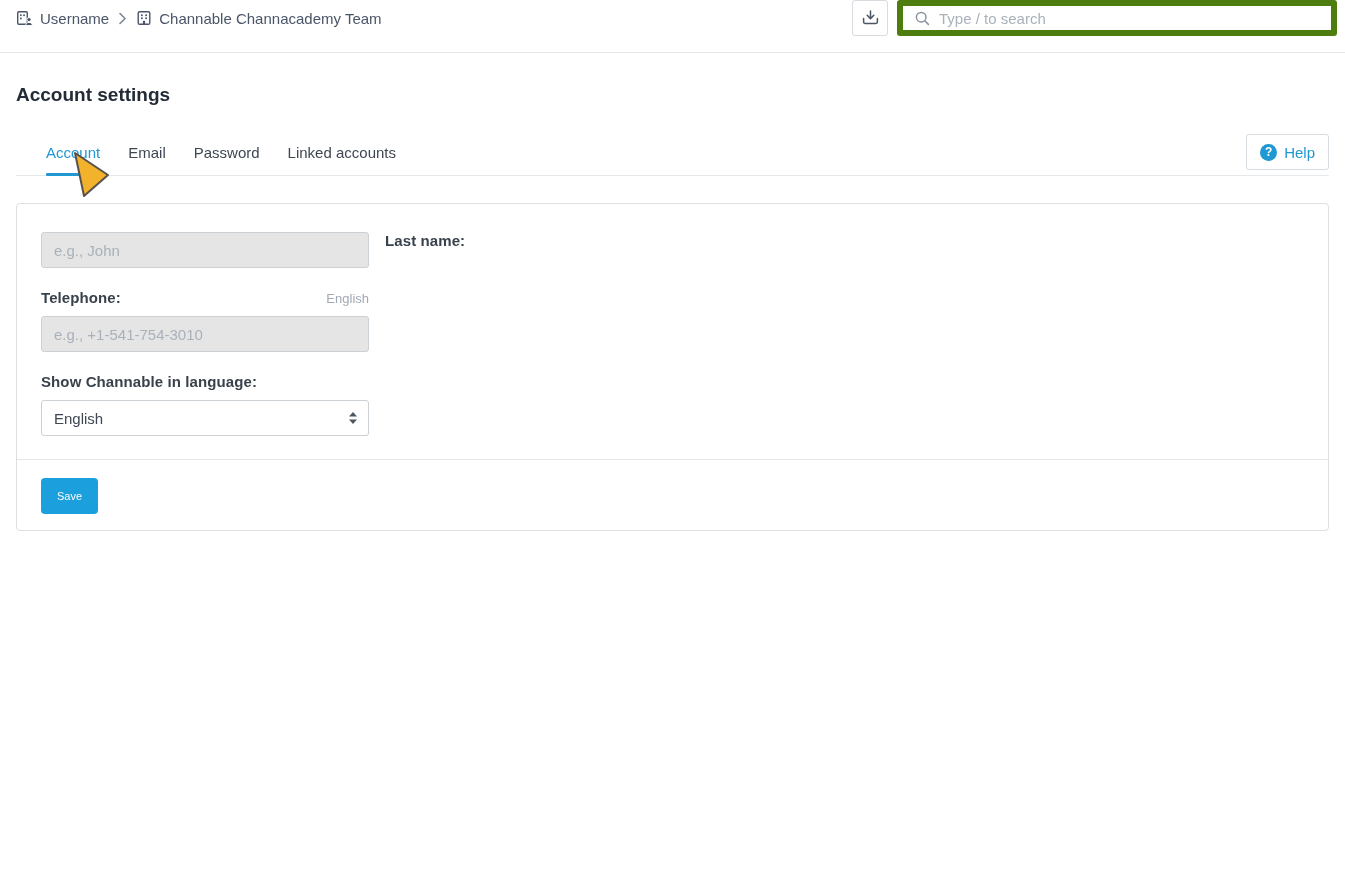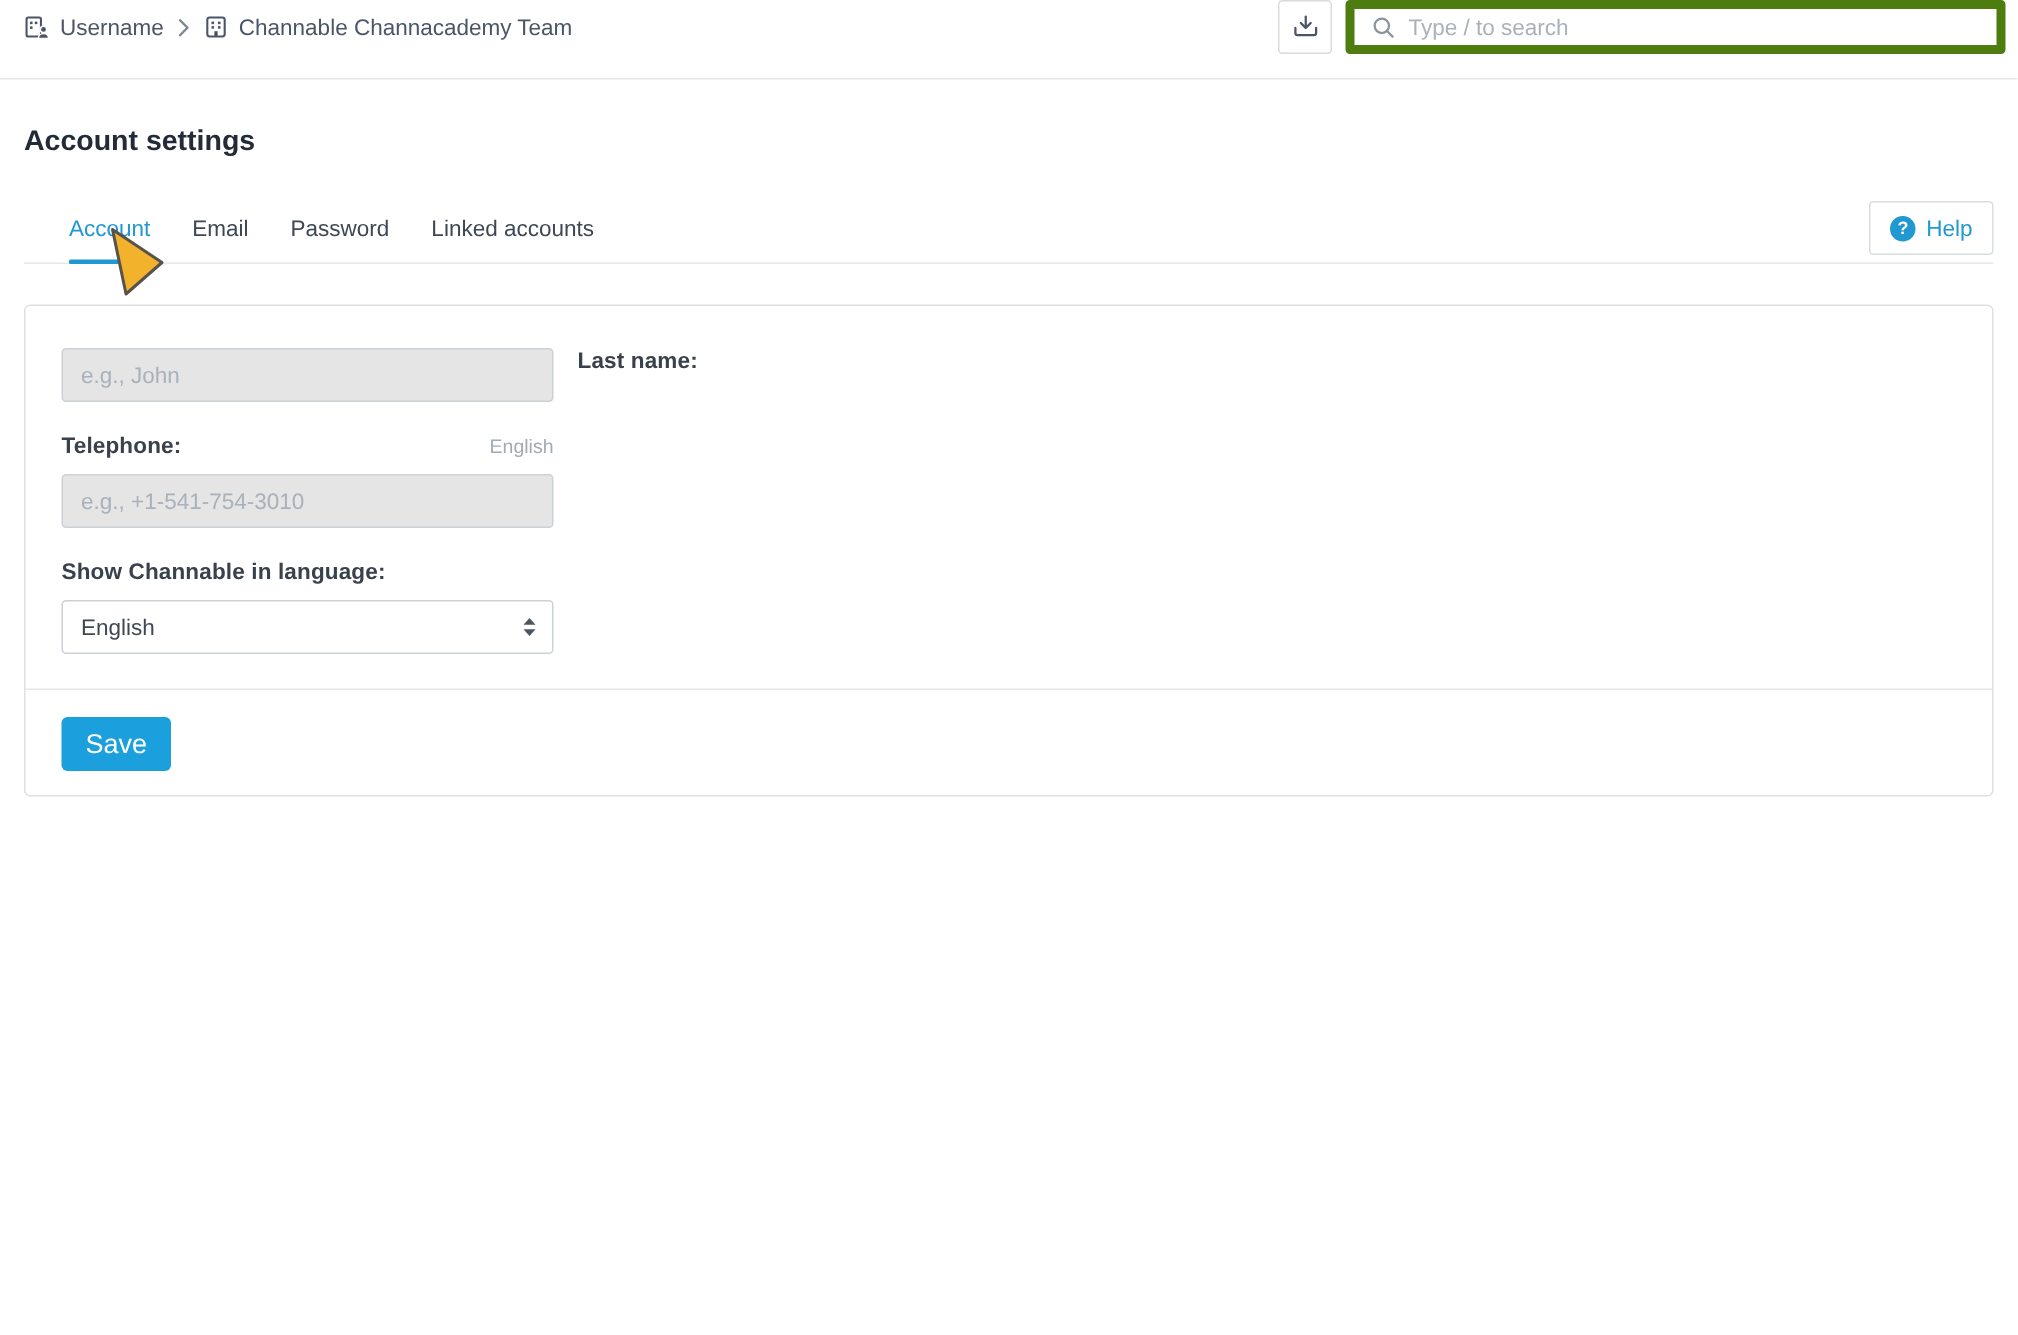--- a/index.html
+++ b/index.html
@@ -73,21 +73,21 @@
   .select-wrap { position:relative; width:328px; }
   .select-wrap select {
     appearance:none; -webkit-appearance:none; width:100%; height:36px;
     border:1px solid #ccd1d6; border-radius:3px; padding:0 28px 0 12px;
     font-size:15px; color:#3f4852; background:#fff; outline:none; cursor:pointer;
   }
   .sort-icon { position:absolute; right:11px; top:50%; transform:translateY(-50%); pointer-events:none; display:flex; }
   .card-footer { border-top:1px solid #e4e6e9; padding:18px 24px 16px; }
   .save-btn {
     background:#1c9fdd; color:#fff; border:none; border-radius:4px;
-    height:36px; padding:0 16px; font-size:18px; cursor:pointer;
+    height:36px; padding:0 16px; font-size:11px; cursor:pointer;
   }
 
   
   .cursor-arrow { position:absolute; left:70px; top:147px; z-index:5; pointer-events:none; }
 </style>
 </head>
 <body>
 
 <header class="topbar">
   <div class="breadcrumb">

